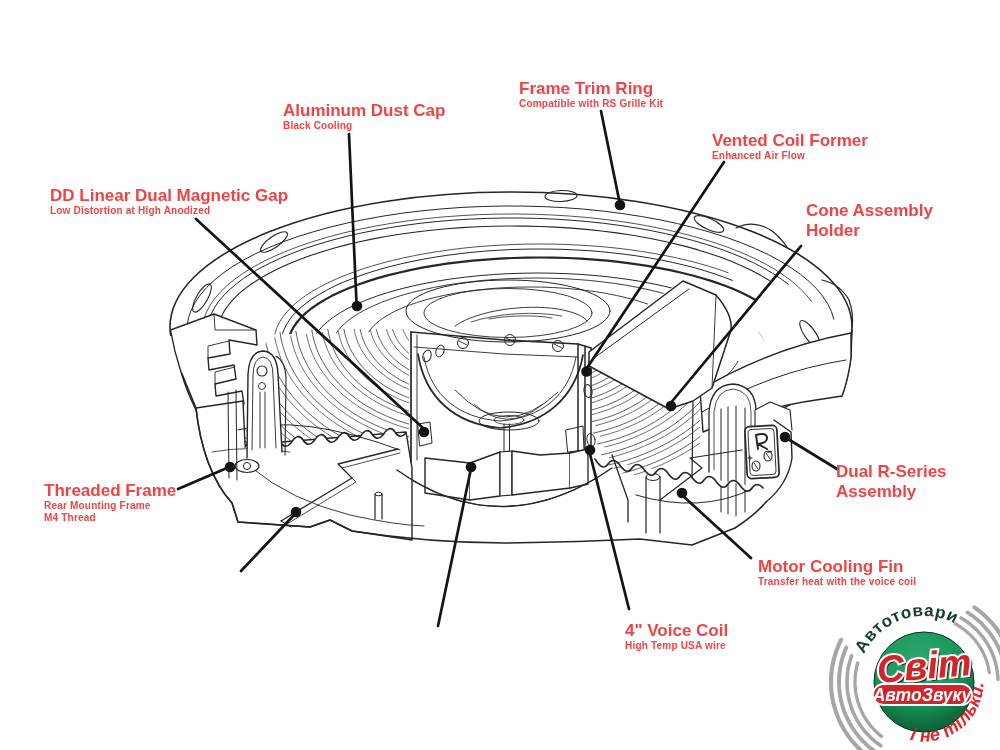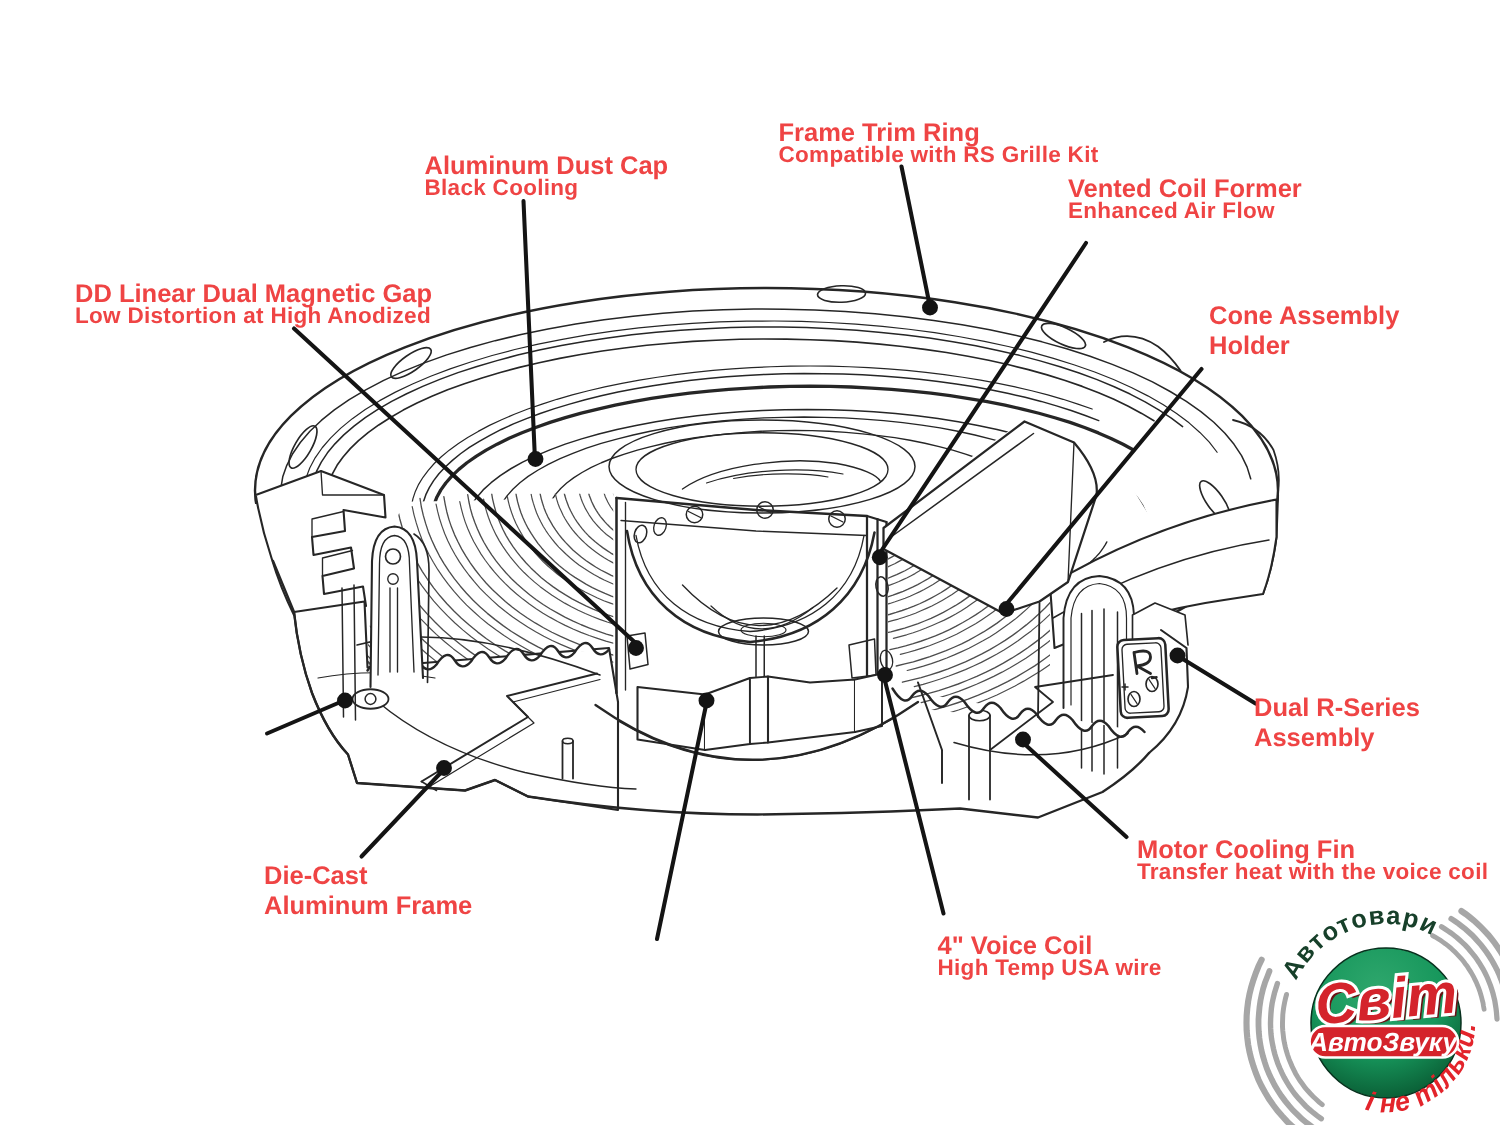--- a/index.html
+++ b/index.html
@@ -1,19 +1,19 @@
 <!DOCTYPE html>
 <html><head><meta charset="utf-8">
 <style>
 html,body{margin:0;padding:0;background:#ffffff;width:1000px;height:750px;overflow:hidden}
 #wrap{position:relative;width:1000px;height:750px;font-family:"Liberation Sans",sans-serif}
 svg{position:absolute;left:0;top:0}
 .lb{position:absolute;color:#ef4444;white-space:nowrap}
 .lb .t{font-size:17px;font-weight:bold;line-height:20px}
-.lb .s{font-size:15px;font-weight:bold;line-height:14px;margin-top:-2px;letter-spacing:0.2px}
+.lb .s{font-size:10px;font-weight:bold;line-height:14px;margin-top:-2px;letter-spacing:0.2px}
 </style></head>
 <body>
 <div id="wrap">
 <svg width="1000" height="750" viewBox="0 0 1000 750">
 <g fill="none" stroke="#262626" stroke-linejoin="round" stroke-linecap="round">
 <ellipse cx="511" cy="327" rx="341" ry="135" stroke-width="1.6"></ellipse>
 <path d="M187.2,325.7L188.5,317.9L191.2,310.2L195.1,302.5L200.2,295.0L206.6,287.5L214.2,280.3L222.9,273.3L232.8,266.4L243.8,259.9L255.8,253.6L268.9,247.6L282.9,241.9L297.8,236.6L313.6,231.7L330.1,227.1L347.4,223.0L365.3,219.3L383.8,216.0L402.7,213.1L422.1,210.8L441.9,208.9L461.9,207.4L482.2,206.5L502.5,206.0L522.9,206.1L543.2,206.6L563.4,207.6L583.4,209.1L603.1,211.1L622.5,213.6L641.4,216.5L659.8,219.8L677.6,223.6L694.7,227.9L711.1,232.5L726.7,237.5L741.5,242.9L755.4,248.6L768.3,254.6L780.1,261.0L790.9,267.6L800.6,274.4L809.2,281.5L816.6,288.8L822.7,296.2L827.7,303.8L831.4,311.4L833.8,319.2" stroke-width="1.0"></path>
 <path d="M202.4,325.8L203.9,318.9L206.5,312.0L210.1,305.2L214.8,298.5L220.5,291.9L227.2,285.4L234.9,279.1L243.5,273.0L253.1,267.1L263.6,261.4L275.0,256.0L287.1,250.8L300.1,245.9L313.8,241.3L328.1,237.0L343.2,233.0L358.8,229.4L374.9,226.2L391.5,223.3L408.5,220.8L425.9,218.6L443.6,216.9L461.5,215.6L479.6,214.6L497.8,214.1L516.1,214.0L534.3,214.3L552.5,215.0L570.5,216.1L588.3,217.6L605.9,219.5L623.1,221.8L639.9,224.5L656.3,227.6L672.2,231.0L687.6,234.8L702.3,238.9L716.4,243.3L729.8,248.0L742.4,253.0L754.2,258.3L765.2,263.9L775.3,269.7L784.4,275.7L792.7,281.9L799.9,288.3L806.2,294.8L811.4,301.5" stroke-width="0.8"></path>
 <path d="M207.4,327.0L208.8,320.6L211.0,314.3L214.2,308.1L218.3,301.9L223.3,295.9L229.2,289.9L236.0,284.1L243.5,278.4L251.9,272.9L261.1,267.6L271.1,262.5L281.8,257.6L293.2,252.9L305.3,248.4L318.0,244.3L331.3,240.4L345.1,236.7L359.5,233.4L374.3,230.4L389.6,227.7L405.2,225.3L421.1,223.2L437.4,221.5L453.8,220.1L470.4,219.1L487.2,218.4L504.0,218.0L520.9,218.0L537.7,218.4L554.4,219.1L571.1,220.2L587.5,221.6L603.7,223.3L619.6,225.4L635.2,227.8L650.5,230.5L665.3,233.6L679.6,236.9L693.4,240.6L706.7,244.5L719.4,248.7L731.4,253.1L742.8,257.8L753.4,262.7L763.4,267.9L772.5,273.2L780.9,278.7L788.4,284.4" stroke-width="1.0"></path>
 <path d="M217.7,327.4L219.2,321.6L221.6,315.9L224.7,310.2L228.7,304.7L233.5,299.1L239.0,293.7L245.4,288.4L252.5,283.3L260.3,278.3L268.8,273.4L278.0,268.7L287.9,264.2L298.4,259.9L309.6,255.8L321.3,252.0L333.5,248.3L346.2,244.9L359.4,241.8L373.1,238.9L387.1,236.3L401.5,234.0L416.2,232.0L431.2,230.2L446.4,228.8L461.8,227.6L477.4,226.8L493.0,226.2L508.7,226.0L524.4,226.1L540.1,226.5L555.7,227.1L571.2,228.1L586.5,229.4L601.6,231.0L616.5,232.9L631.0,235.0L645.3,237.5L659.1,240.2L672.6,243.2L685.6,246.4L698.1,249.9L710.1,253.7L721.5,257.6L732.4,261.8L742.6,266.2L752.2,270.8L761.1,275.6L769.3,280.5" stroke-width="1.1"></path>
@@ -241,35 +241,36 @@
 <text x="922" y="700.5" text-anchor="middle" font-family="Liberation Sans, sans-serif" font-weight="bold" font-style="italic" font-size="17.5" fill="#ffffff">АвтоЗвуку</text>
 </svg>
 <div class="lb" style="left:283px;top:101px">
       <div class="t">Aluminum Dust Cap</div>
       <div class="s">Black Cooling</div>
     </div>
 <div class="lb" style="left:519px;top:79px">
       <div class="t">Frame Trim Ring</div>
       <div class="s">Compatible with RS Grille Kit</div>
     </div>
-<div class="lb" style="left:712px;top:116px">
+<div class="lb" style="left:712px;top:131px">
       <div class="t">Vented Coil Former</div>
       <div class="s">Enhanced Air Flow</div>
     </div>
 <div class="lb" style="left:806px;top:201px">
       <div class="t">Cone Assembly</div>
       <div class="t">Holder</div>
     </div>
 <div class="lb" style="left:50px;top:186px">
       <div class="t">DD Linear Dual Magnetic Gap</div>
       <div class="s">Low Distortion at High Anodized</div>
     </div>
-<div class="lb" style="left:176px;top:574px">
-      <div class="t">Die-Cast</div>
-      <div class="t">Aluminum Frame</div>
+<div class="lb" style="left:44px;top:481px">
+      <div class="t">Threaded Frame</div>
+      <div class="s">Rear Mounting Frame</div>
+      <div class="s">M4 Thread</div>
     </div>
 <div class="lb" style="left:625px;top:621px">
       <div class="t">4" Voice Coil</div>
       <div class="s">High Temp USA wire</div>
     </div>
 <div class="lb" style="left:758px;top:557px">
       <div class="t">Motor Cooling Fin</div>
       <div class="s">Transfer heat with the voice coil</div>
     </div>
 <div class="lb" style="left:836px;top:462px">

